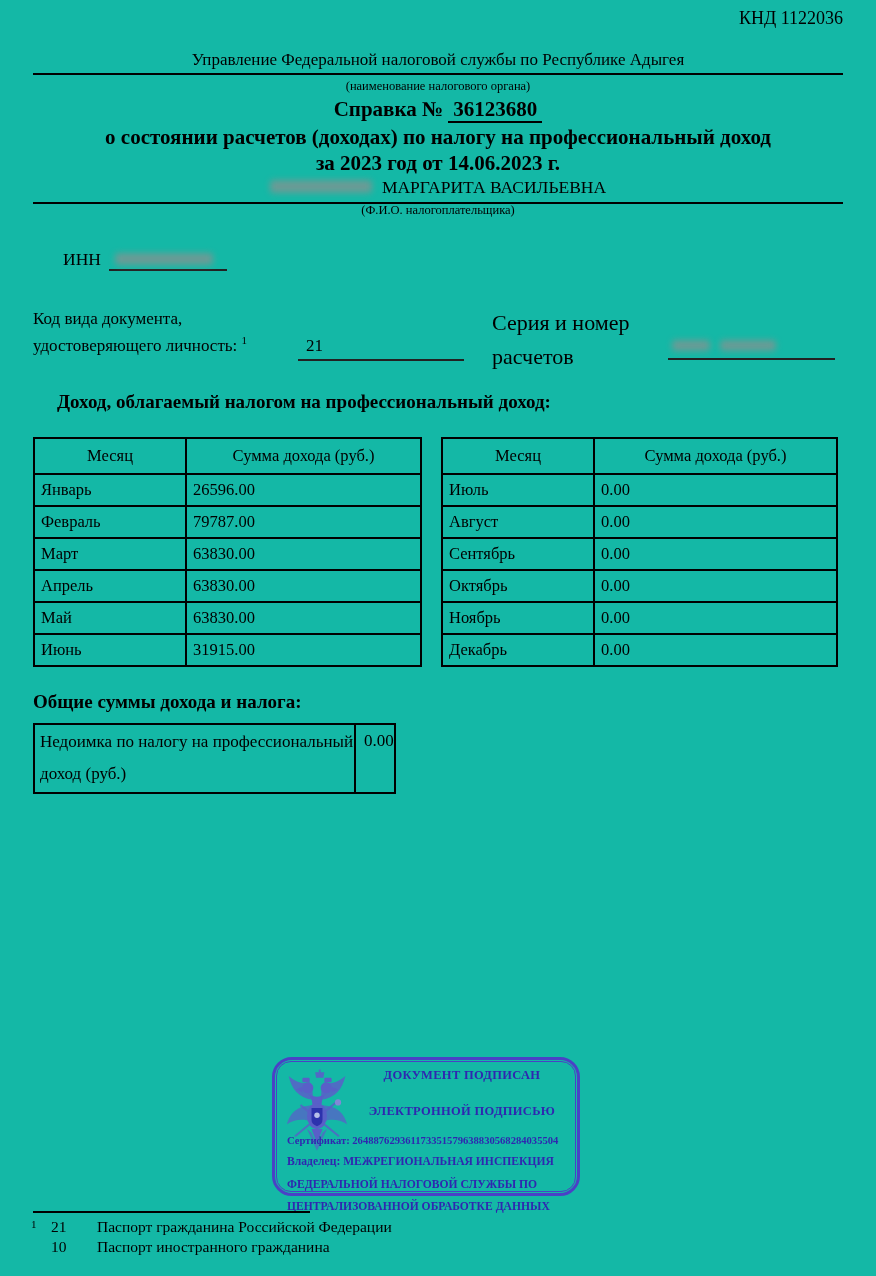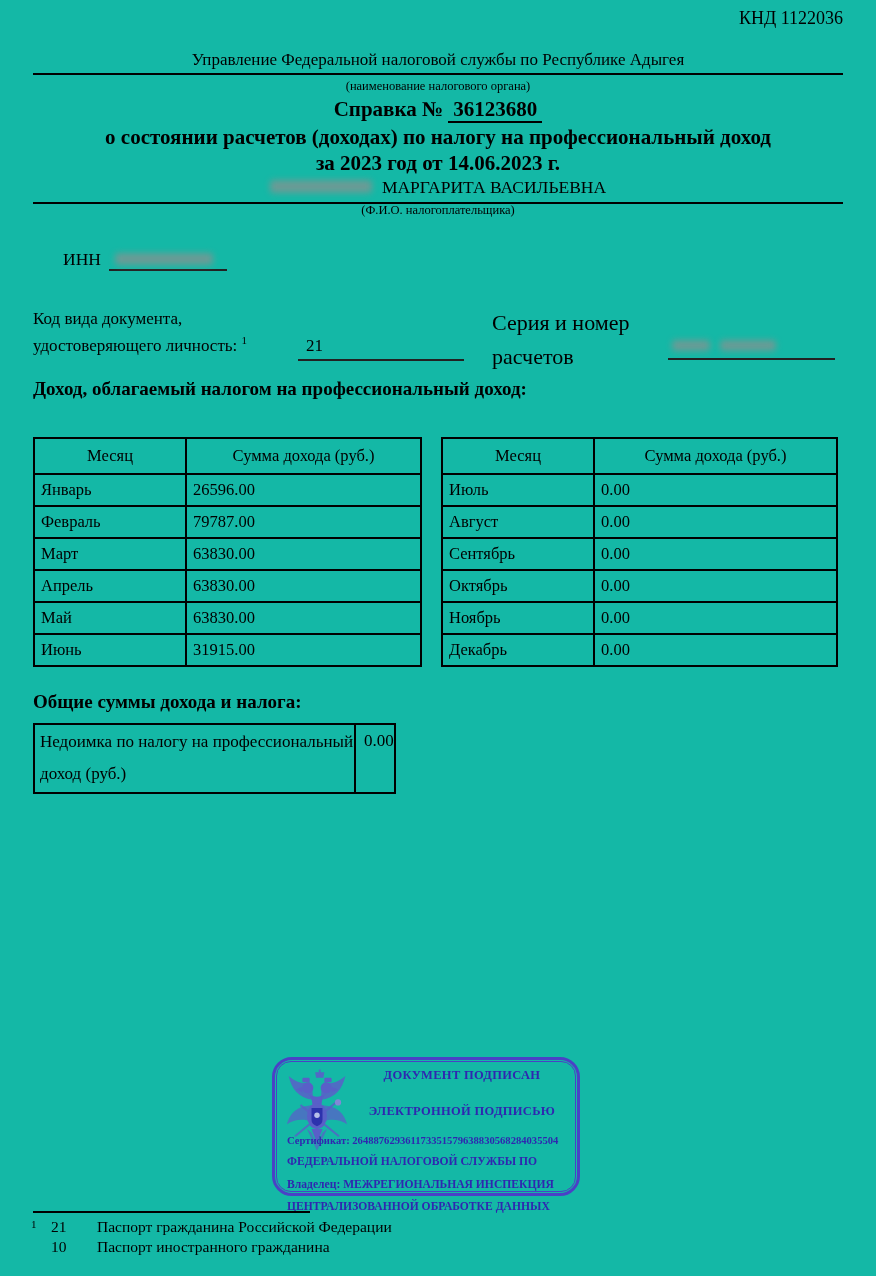--- a/index.html
+++ b/index.html
@@ -33,21 +33,21 @@
 
   .doccode-label{position:absolute;top:306px;left:33px;font-size:17px;line-height:1.55;}
   .doccode-label sup{font-size:11px;}
   .doccode-value{position:absolute;top:336px;left:298px;width:158px;font-size:17px;
                  padding:0 0 3px 8px;border-bottom:2px solid #222;}
   .series-label{position:absolute;top:306px;left:492px;font-size:22px;line-height:1.55;}
   .series-value{position:absolute;top:337px;left:668px;width:167px;height:21px;
                 border-bottom:2px solid #222;}
 
   .sec-heading{position:absolute;left:33px;font-weight:bold;font-size:19px;}
-  .h-income{top:378px;}
+  .h-income{top:391px;margin-left:24px;}
   .h-totals{top:691px;}
 
   table{border-collapse:collapse;}
   .inc{position:absolute;top:437px;font-size:16.5px;}
   .inc-left{left:33px;}
   .inc-right{left:441px;}
   .inc th,.inc td{border:2px solid #000;}
   .inc th{font-weight:normal;text-align:center;height:32px;}
   .inc td{height:28px;padding-left:6px;}
   .inc .c-month{width:148px;}
@@ -232,22 +232,22 @@
       <circle cx="58" cy="37" r="3.4" fill="#8b85db"></circle>
       <path d="M29 43 h12 v13 q0 5 -6 7 q-6 -2 -6 -7 z" fill="#2f27ae"></path>
       <circle cx="35" cy="51" r="3" fill="#c5c1ef"></circle>
     </svg>
     <div class="stamp-title">
       <div class="l1">ДОКУМЕНТ ПОДПИСАН</div>
       <div class="l2">ЭЛЕКТРОННОЙ ПОДПИСЬЮ</div>
     </div>
     <div class="stamp-cert">
       <div class="cert-line">Сертификат: 264887629361173351579638830568284035504</div>
+      <div class="owner-line">Владелец: МЕЖРЕГИОНАЛЬНАЯ ИНСПЕКЦИЯ</div>
       <div class="owner-line">ФЕДЕРАЛЬНОЙ НАЛОГОВОЙ СЛУЖБЫ ПО</div>
-      <div class="owner-line">Владелец: МЕЖРЕГИОНАЛЬНАЯ ИНСПЕКЦИЯ</div>
       <div class="owner-line">ЦЕНТРАЛИЗОВАННОЙ ОБРАБОТКЕ ДАННЫХ</div>
     </div>
   </div>
 
   <div class="footnote-rule"></div>
   <div class="footnote">
     <sup class="ref">1</sup>
     <span>21</span>
     <span>Паспорт гражданина Российской Федерации</span>
     <span></span>

